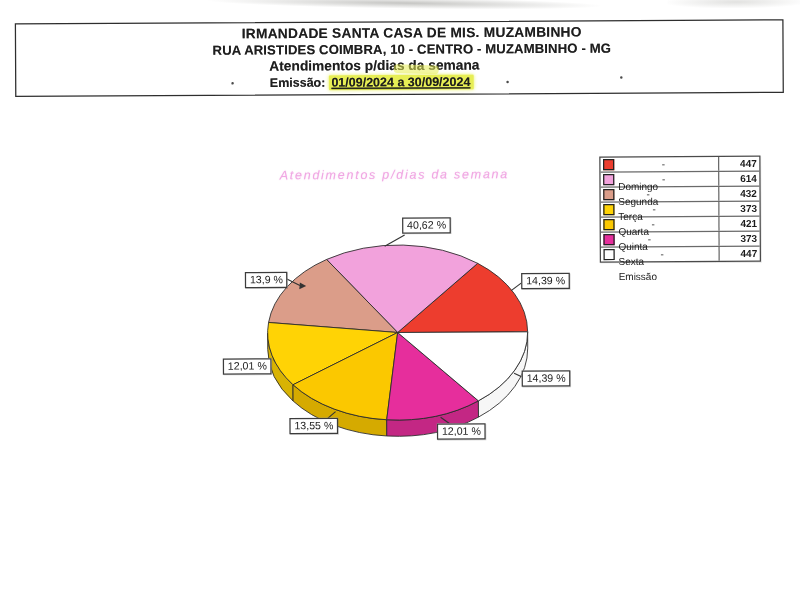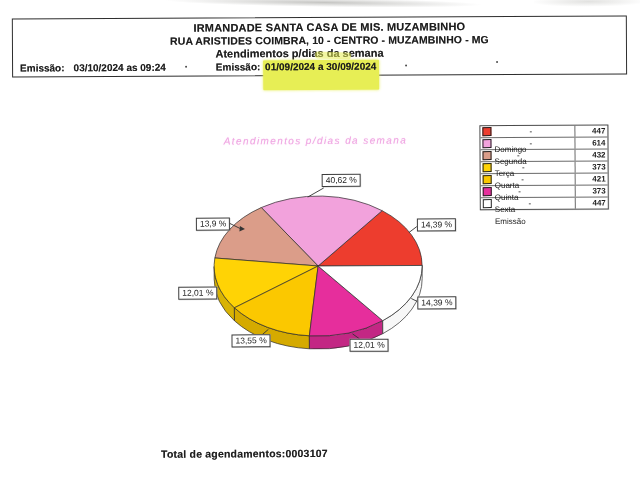--- a/index.html
+++ b/index.html
@@ -20,21 +20,21 @@
       letter-spacing:.2px;text-shadow:0 0 .4px rgba(0,0,0,.5);}
   .h2{margin-top:1px;text-align:center;font-size:10.5px;font-weight:bold;transform:translateX(10px);
       letter-spacing:.1px;text-shadow:0 0 .4px rgba(0,0,0,.5);}
   .h3{margin-top:1px;text-align:center;font-size:11px;font-weight:bold;transform:translateX(-20px);
       text-shadow:0 0 .4px rgba(0,0,0,.5);}
   .meta{position:relative;margin-top:1px;height:14px;font-size:10px;font-weight:bold;}
   .emissao{position:absolute;left:7px;top:1px;white-space:nowrap;text-shadow:0 0 .4px rgba(0,0,0,.5);}
   .emissao .val{margin-left:9px;}
   .periodo{position:absolute;left:0;right:0;top:1px;text-align:center;transform:translateX(-22px);
       white-space:nowrap;text-shadow:0 0 .4px rgba(0,0,0,.5);}
-  .hl{padding:1px 3px 18px 2px;border-radius:1px;box-shadow:0 0 3px rgba(231,238,85,.9);}
+  .hl{padding:1px 3px 0 2px;border-radius:1px;box-shadow:0 0 3px rgba(231,238,85,.9);text-decoration:underline;}
   .smear{position:absolute;width:36px;height:7px;opacity:.55;border-radius:3px;transform:rotate(2deg);}
   
   .chart-title{position:absolute;left:316px;top:135px;transform:translateX(-50%);
     font-size:10px;font-style:italic;letter-spacing:1.4px;white-space:nowrap;opacity:.9;
     text-shadow:0 0 1px rgba(240,168,228,.7);}
   svg.pielayer{position:absolute;left:0;top:0;pointer-events:none;}
   .plabel{position:absolute;background:#fff;border:1px solid #3c3c3c;padding:0 3px;
     font-size:8.5px;line-height:11px;white-space:nowrap;color:#1c1c1c;
     box-shadow:.5px .5px 0 rgba(0,0,0,.2);}
   
@@ -58,23 +58,20 @@
 <div class="page">
 
   <div class="smudge1"></div>
   <div class="smudge2"></div>
 
   <div class="header-box">
     <div class="h1">IRMANDADE SANTA CASA DE MIS. MUZAMBINHO</div>
     <div class="h2">RUA ARISTIDES COIMBRA, 10 - CENTRO - MUZAMBINHO - MG</div>
     <div class="h3">Atendimentos p/dias da semana</div>
     <div class="meta">
-      <div class="emissao">
-        <span>Emissão:</span><span class="val">03/10/2024 as 09:24</span>
-      </div>
       <div class="periodo">
         <span>Emissão:</span>
         <span class="hl" id="hl" style="background: rgb(231, 238, 85);">01/09/2024 a 30/09/2024</span>
       </div>
     </div>
   </div>
 
   <span class="speck" style="left:186px;top:65px"></span>
   <span class="speck" style="left:406px;top:65px"></span>
   <span class="speck" style="left:497px;top:62px"></span>
@@ -152,15 +149,14 @@
         <span class="lg-val">373</span>
       </div>
       <div class="lg-row">
         <span class="lg-swatch" style="background: rgb(255, 255, 255);"></span>
         <span class="lg-label">Emissão</span>
         <span class="lg-dash">-</span>
         <span class="lg-val">447</span>
       </div>
     </div>
 
-  <div class="total">Total de agendamentos:0003107</div>
 
 </div>
 
 </body></html>

